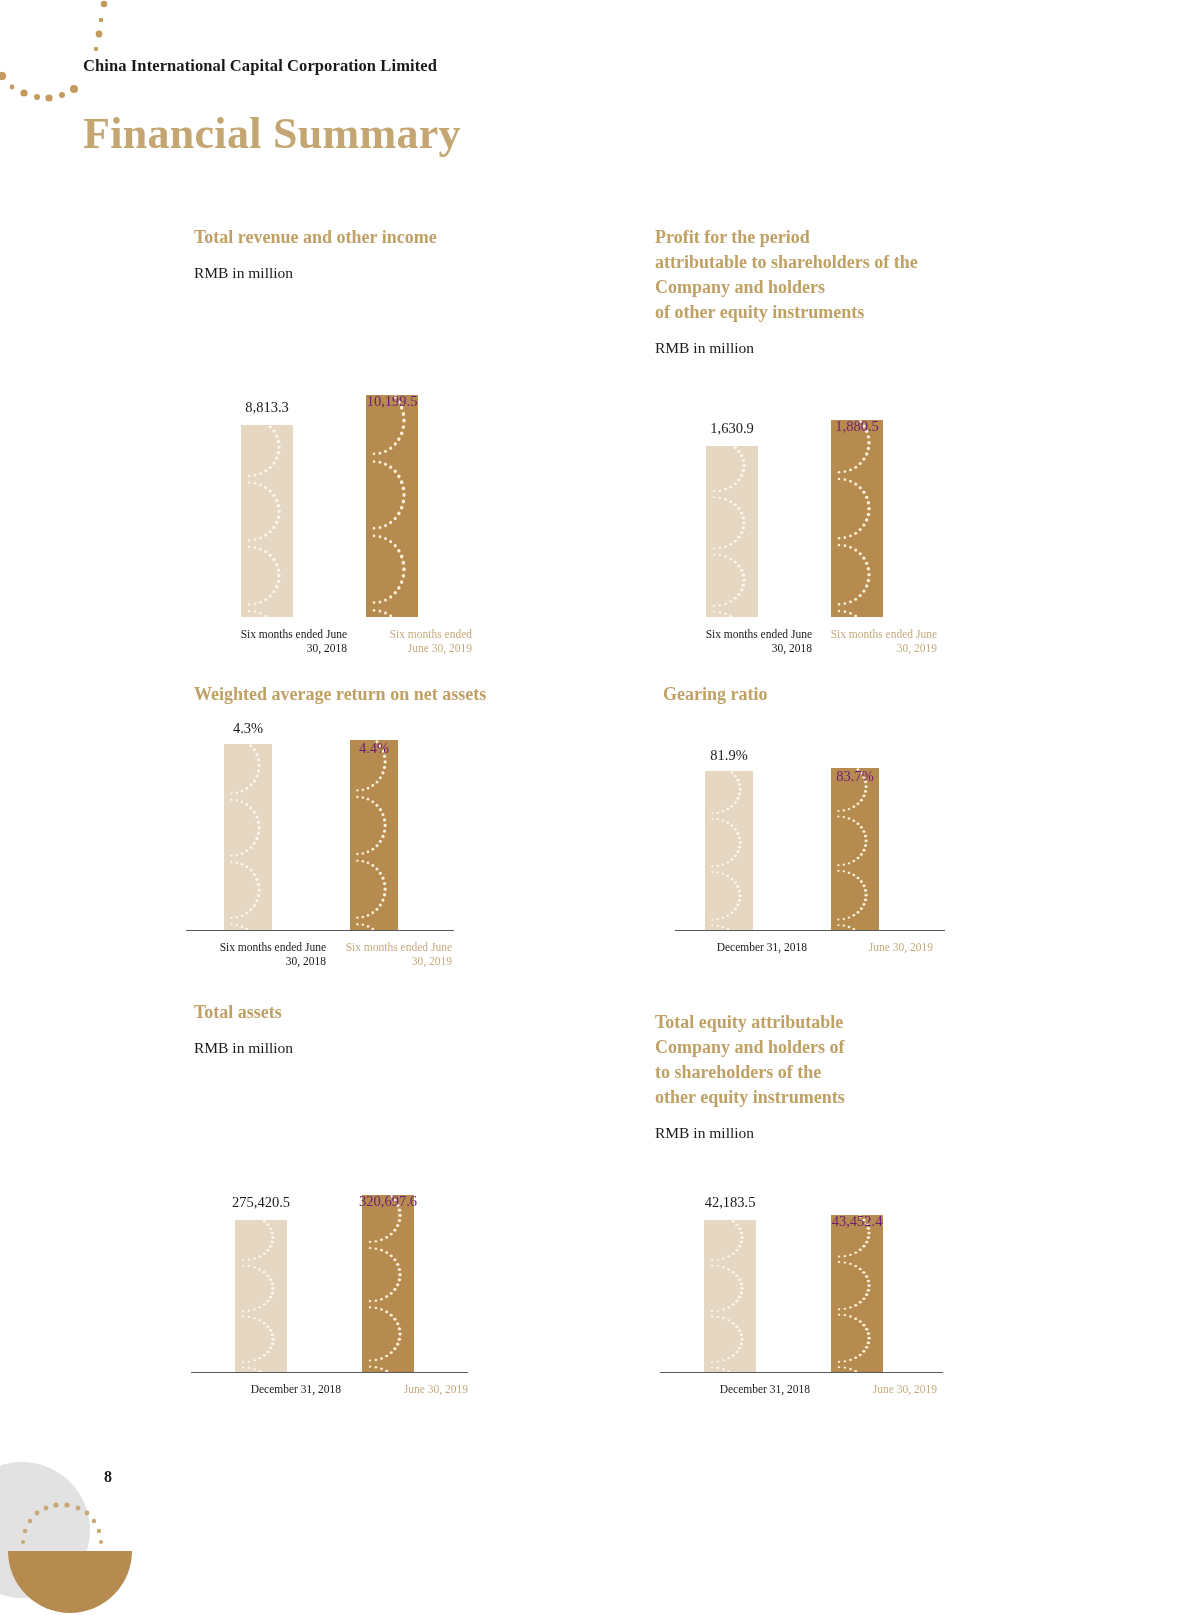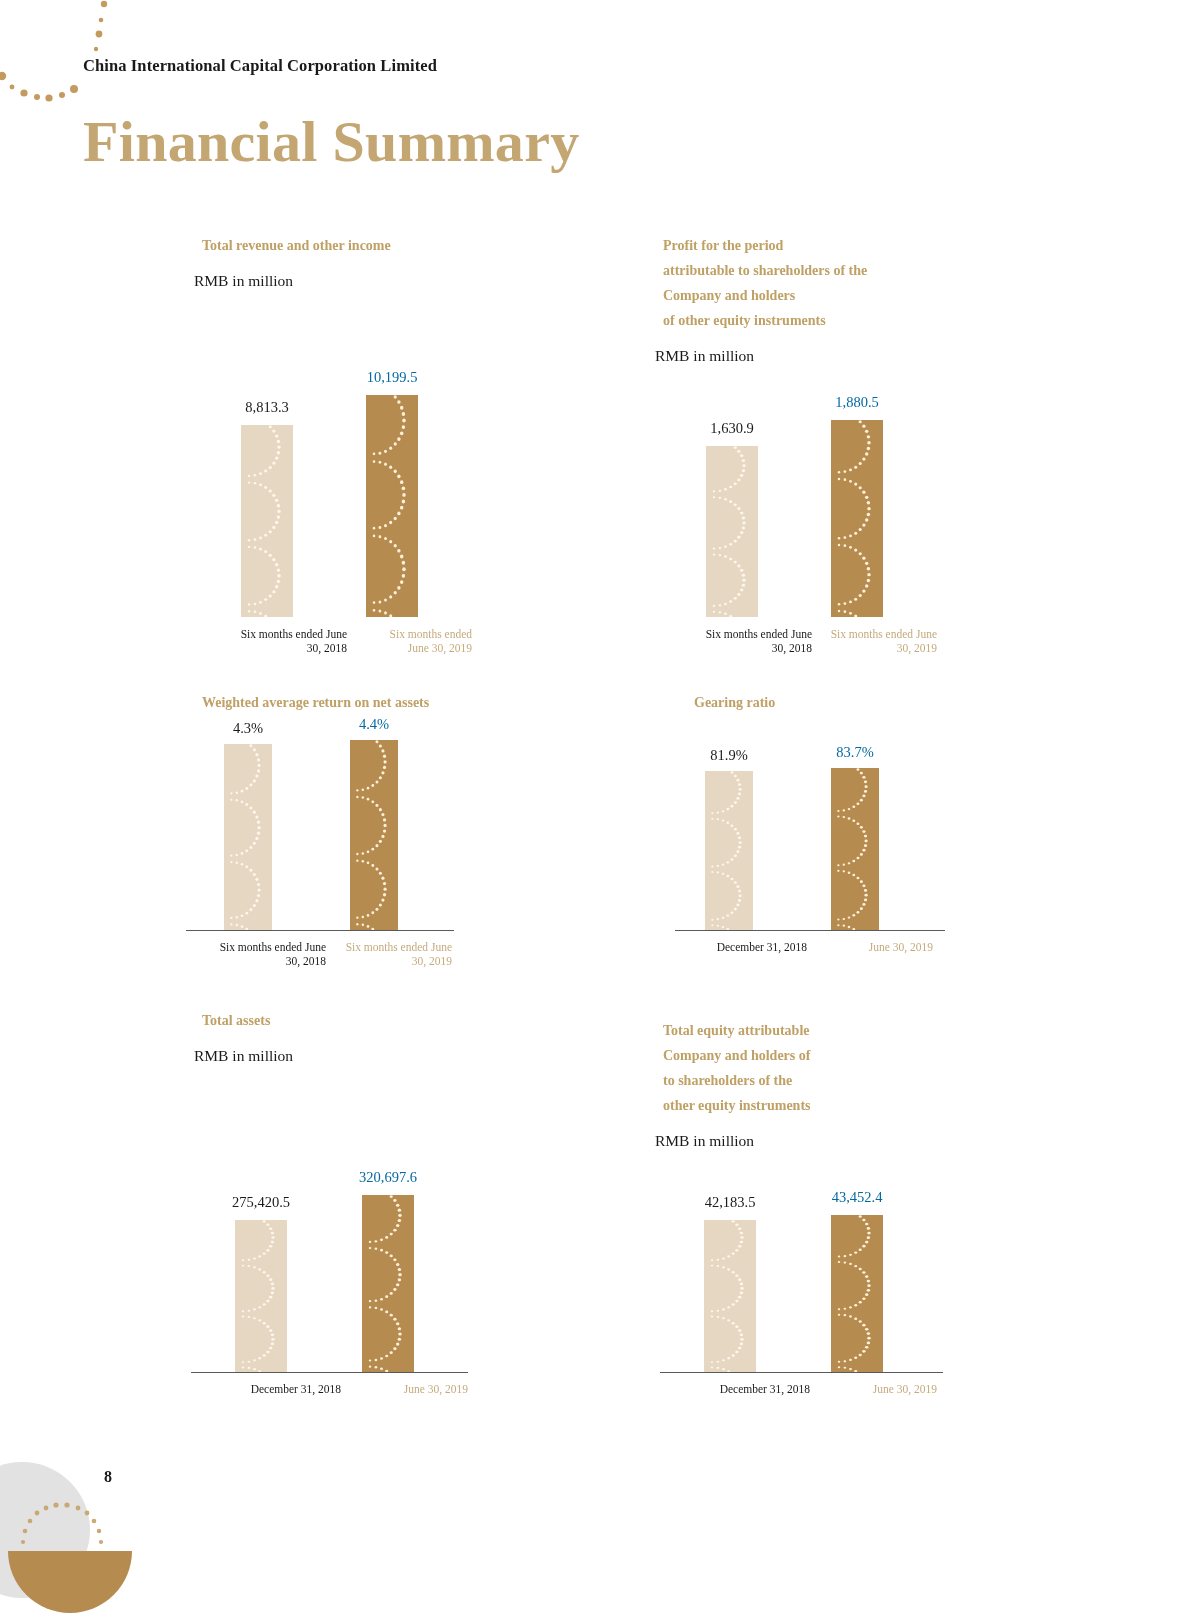--- a/index.html
+++ b/index.html
@@ -41,44 +41,44 @@
     font-size: 16.5px;
     font-weight: bold;
     letter-spacing: 0.1px;
     color: #1a1a1a;
     white-space: nowrap;
   }
   .page-title {
     position: absolute;
     left: 83px;
     top: 108px;
-    font-size: 58px;
+    font-size: 44px;
     font-weight: bold;
     color: #c3a671;
     letter-spacing: 0.3px;
     white-space: nowrap;
   }
 
   
   .charts {
     position: absolute;
     left: 0;
     top: 0;
     width: 1190px;
     height: 1615px;
   }
   .chart-block {
     position: absolute;
   }
   .chart-title {
-    font-size: 14px;
+    font-size: 18px;
     font-weight: bold;
     color: #bfa065;
     line-height: 25px;
-    margin: 8px;
+    margin: 0;
   }
   .chart-unit {
     font-size: 15.5px;
     color: #1a1a1a;
     margin: 0;
     line-height: 20px;
   }
 
   .plot {
     position: relative;
@@ -99,21 +99,21 @@
   }
 
   .bar-label {
     position: absolute;
     text-align: center;
     font-size: 14.5px;
     white-space: nowrap;
     line-height: 16px;
   }
   .bar-label.old { color: #1a1a1a; }
-  .bar-label.new { color: #0369a1; }
+  .bar-label.new { color: #701a75; margin-top: 24px; }
 
   .axis-line {
     position: absolute;
     height: 1px;
     background: #5a5a5a;
   }
 
   .cat-label {
     position: absolute;
     text-align: right;
@@ -635,21 +635,21 @@
           <circle cx="8.0" cy="254.0" r="1.25" fill="#fdf0d8"></circle>
         </svg>
       </div>
       <div class="bar-label new" style="left: 127px; width: 138px; top: -24px;">4.4%</div>
       <div class="cat-label new" style="left: 118px; width: 156px; top: 200px; font-size: 11.5px;">
         <div>Six months ended June</div>
         <div>30, 2019</div>
       </div>
       <div class="axis-line" style="left: 8px; width: 268px; top: 190px;"></div>
     </div>
-    <div class="chart-block" style="left: 686px; top: 682px; width: 330px;">
+    <div class="chart-block" style="left: 663px; top: 682px; width: 330px;">
       <div class="chart-title">
         <div>Gearing ratio</div>
       </div>
     </div>
     <div class="plot" style="position: absolute; left: 655px; top: 768px; width: 330px; height: 162px;">
       <div class="bar old" style="left: 50px; width: 48px; height: 159px;">
         <svg class="bar-pattern" preserveAspectRatio="none" viewBox="0 0 52 200">
           <circle cx="8.0" cy="-7.0" r="1.25" fill="#fdf6ea"></circle>
           <circle cx="13.9" cy="-6.4" r="1.35" fill="#fdf6ea"></circle>
           <circle cx="19.5" cy="-4.7" r="1.44" fill="#fdf6ea"></circle>

